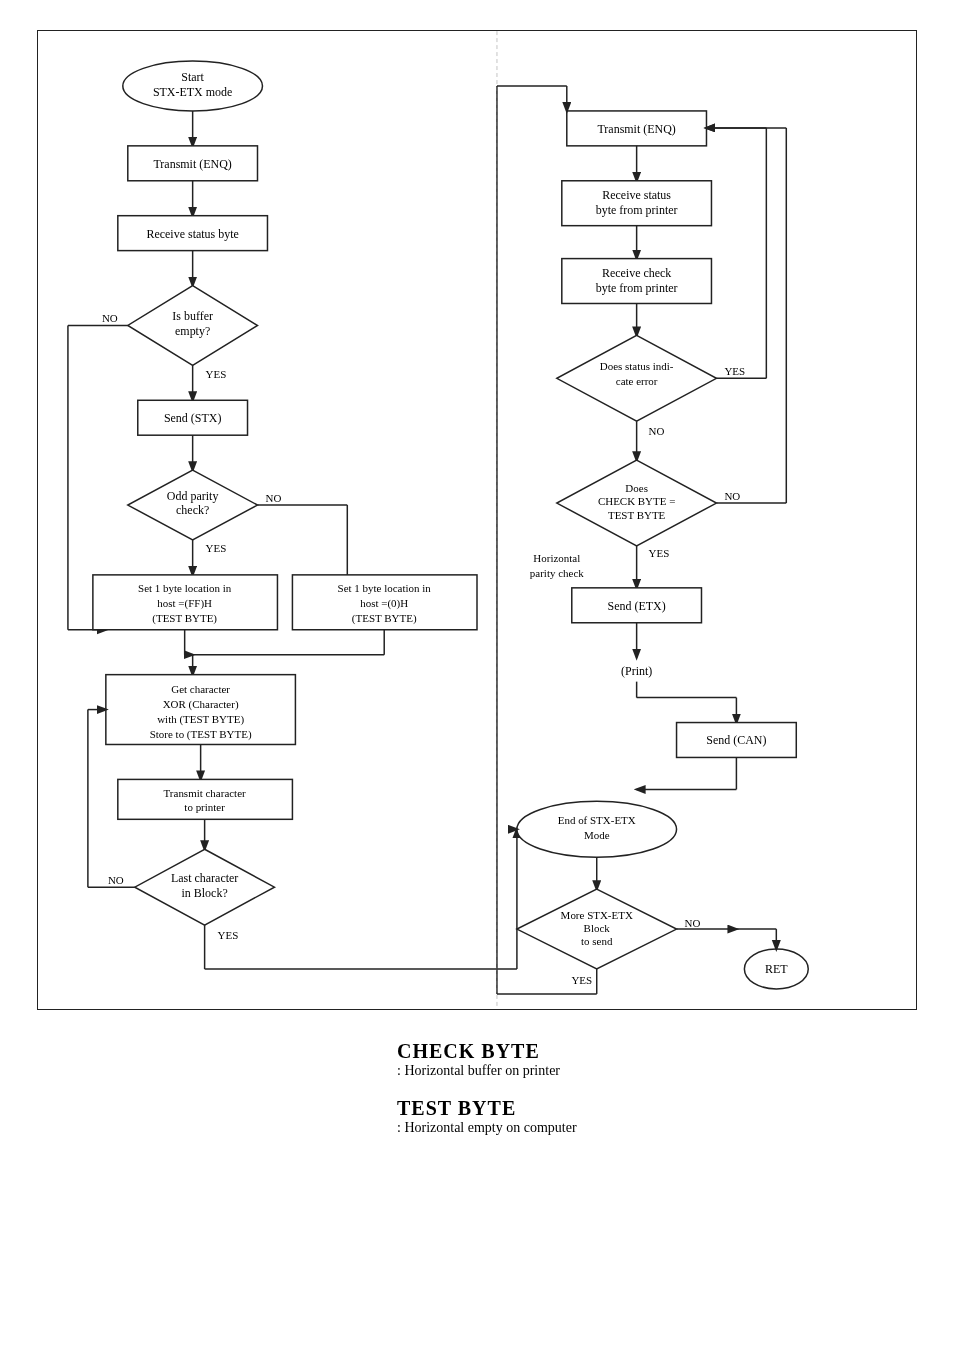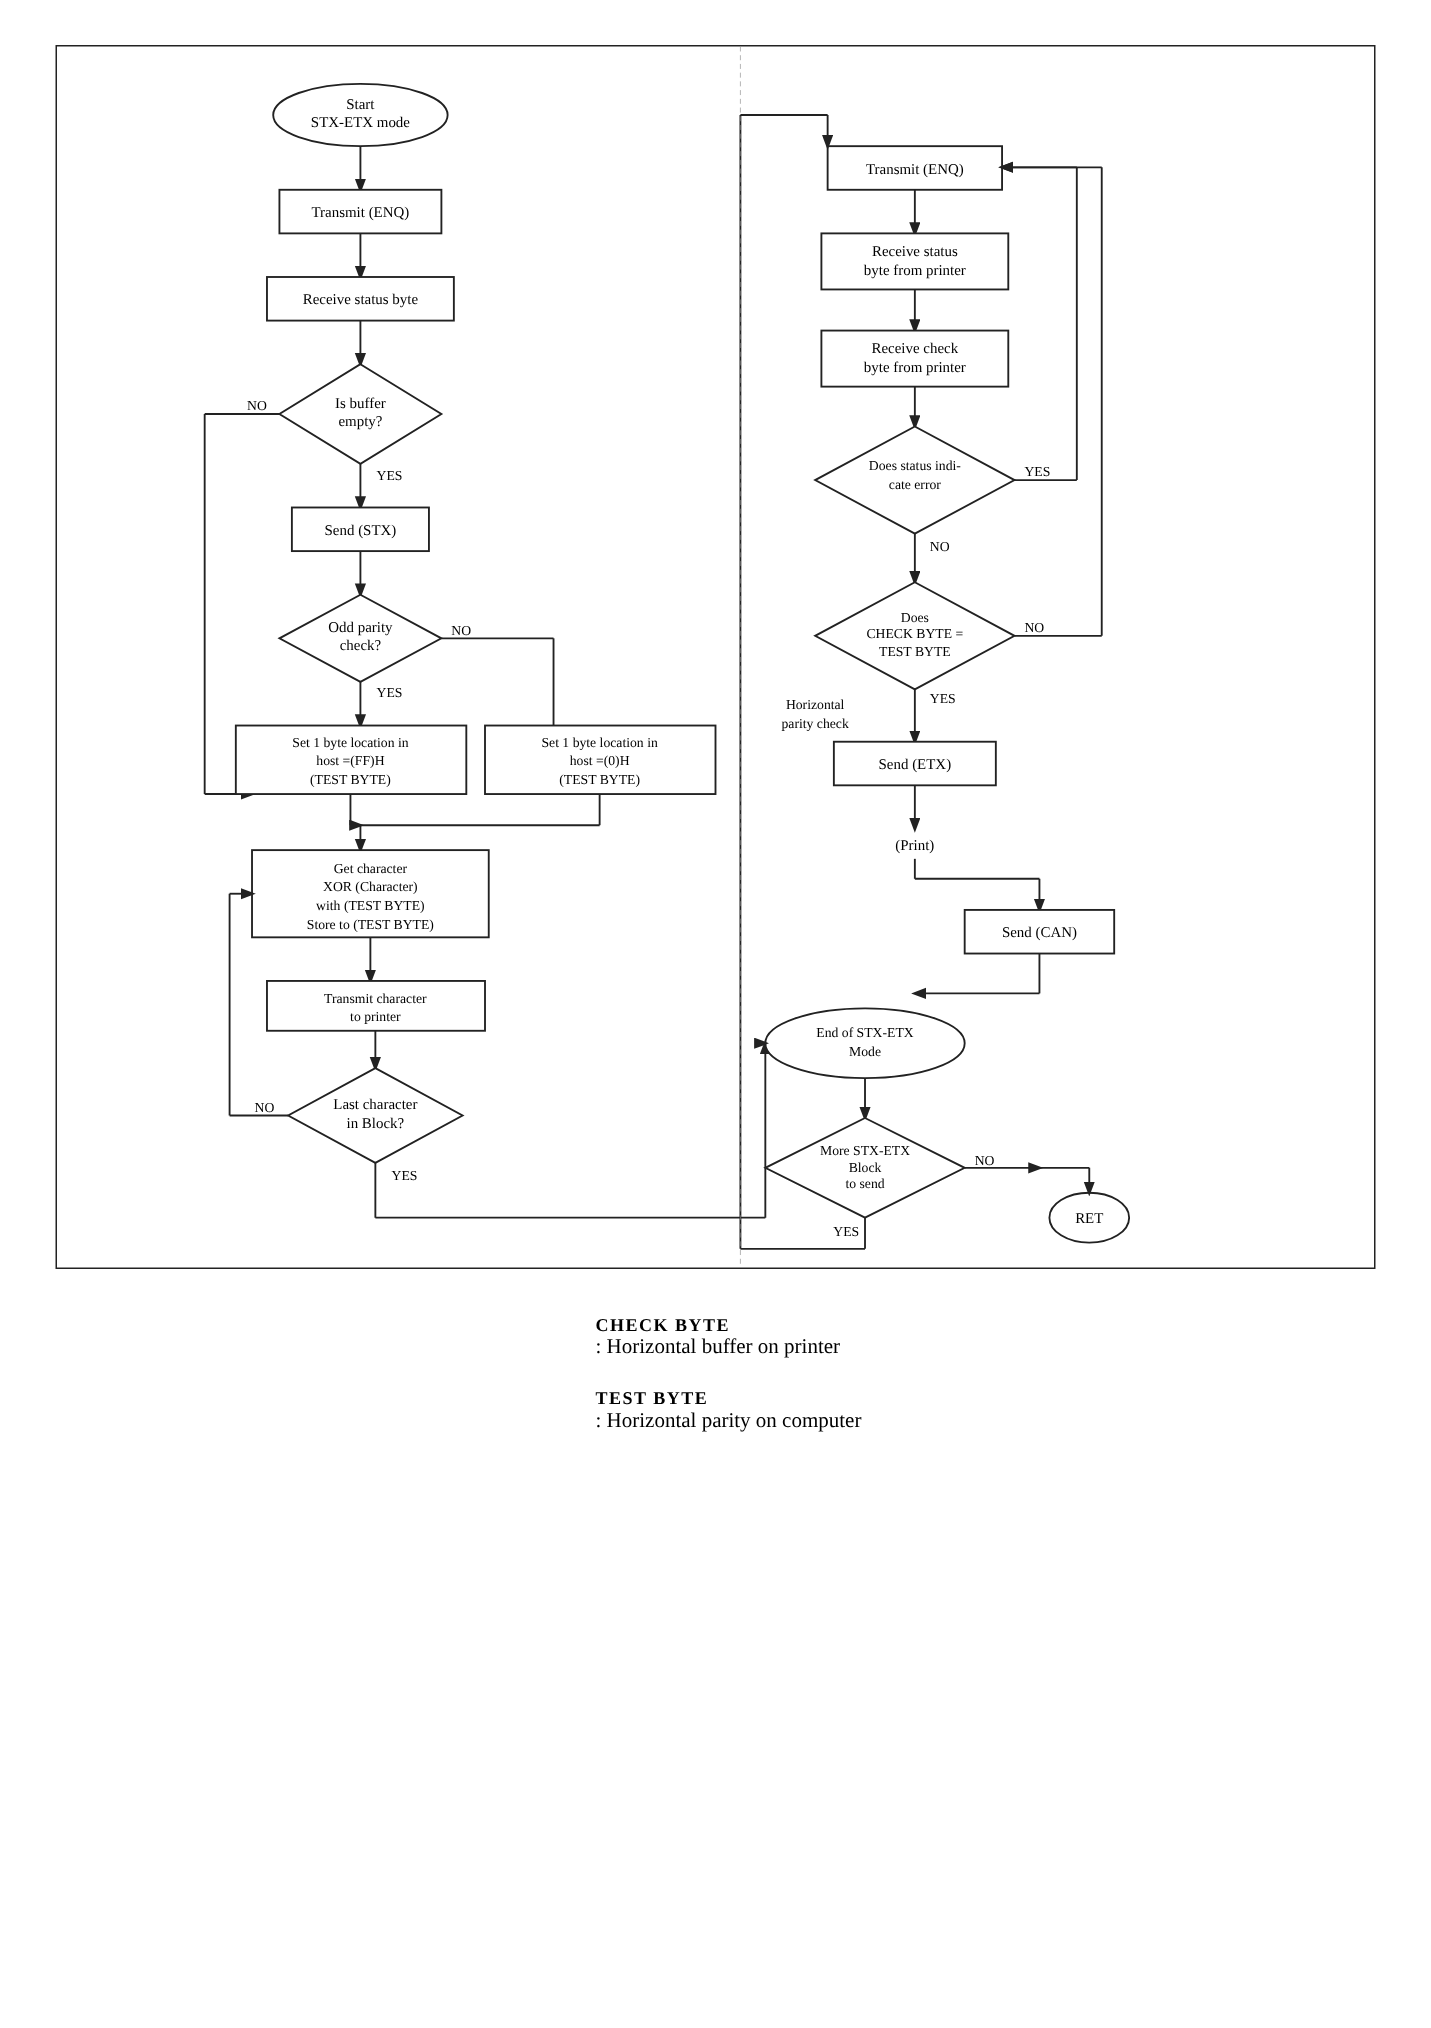--- a/index.html
+++ b/index.html
@@ -17,21 +17,21 @@
       min-height: 1352px;
       background: #fff;
       position: relative;
       padding: 20px;
     }
 
     
     .flowchart-area {
       position: relative;
       width: 880px;
-      height: 816px;
+      height: 980px;
       margin: 10px auto 0 auto;
       border: 1.5px solid #222;
     }
 
     
     .flowchart-svg {
       width: 100%;
       height: 100%;
     }
 
@@ -41,21 +41,21 @@
       margin: 30px auto 0 auto;
       width: 880px;
       padding-left: 360px;
     }
 
     .legend-item {
       margin-bottom: 18px;
     }
 
     .legend-title {
-      font-size: 12px;
+      font-size: 20px;
       font-weight: bold;
       letter-spacing: 1px;
       font-family: 'Times New Roman', Times, serif;
     }
 
     .legend-desc {
       font-size: 14px;
       font-family: 'Times New Roman', Times, serif;
     }
   </style>
@@ -268,17 +268,17 @@
     </svg>
   </div>
 
   <div class="legend-area">
     <div class="legend-item">
       <div class="legend-title">CHECK BYTE</div>
       <div class="legend-desc">: Horizontal buffer on printer</div>
     </div>
     <div class="legend-item">
       <div class="legend-title">TEST BYTE</div>
-      <div class="legend-desc">: Horizontal parity on computer</div>
+      <div class="legend-desc">: Horizontal empty on computer</div>
     </div>
   </div>
 
 </div>
 
 </body></html>

